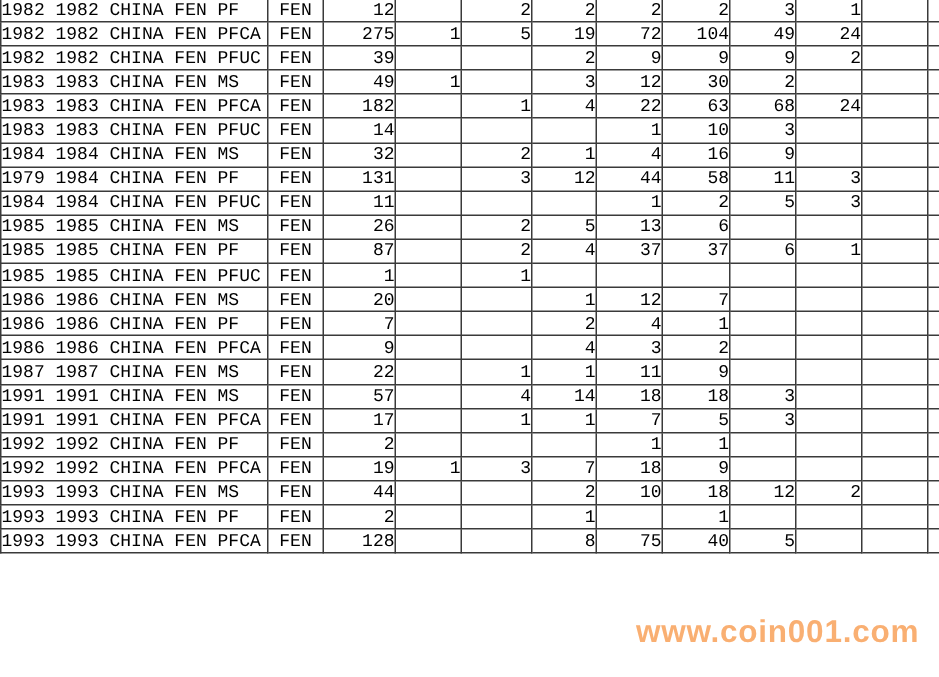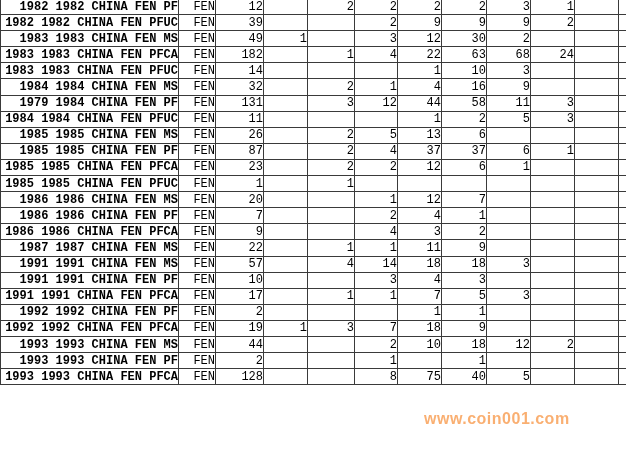--- a/index.html
+++ b/index.html
@@ -27,44 +27,43 @@
   table.census tr { height: 16.1px; }
   table.census td {
     border: 1px solid #3a3a3a;
     padding: 0;
     white-space: nowrap;
     overflow: hidden;
     vertical-align: middle;
     line-height: 14px;
   }
   td.c-label {
-    text-align: right;
+    text-align: left;
     padding-left: 3px;
     letter-spacing: 0px;
-    font-weight: bold;
   }
   td.c-unit {
-    text-align: right;
+    text-align: center;
     padding-left: 2px;
     border-right: 4px double #3a3a3a;
   }
   td.c-num {
     text-align: right;
     padding-right: 5px;
   }
   td.c-part {
     border-right: none;
   }
   #watermark {
     position: absolute;
     left: 424px;
     top: 410px;
     font-family: "Liberation Sans", sans-serif;
     font-weight: bold;
-    font-size: 16px;
+    font-size: 21px;
     letter-spacing: 0.5px;
     opacity: 0.85;
     pointer-events: none;
     z-index: 5;
   }
 </style>
 </head>
 <body>
 
 <div id="screen">
@@ -93,20 +92,34 @@
             <td class="c-num">2</td>
             <td class="c-num">2</td>
             <td class="c-num">2</td>
             <td class="c-num">2</td>
             <td class="c-num">3</td>
             <td class="c-num">1</td>
             <td class="c-num"></td>
             <td class="c-part"></td>
           </tr>
           <tr>
+            <td class="c-label">1982 1982 CHINA FEN PFCA</td>
+            <td class="c-unit">FEN</td>
+            <td class="c-num">275</td>
+            <td class="c-num">1</td>
+            <td class="c-num">5</td>
+            <td class="c-num">19</td>
+            <td class="c-num">72</td>
+            <td class="c-num">104</td>
+            <td class="c-num">49</td>
+            <td class="c-num">24</td>
+            <td class="c-num"></td>
+            <td class="c-part"></td>
+          </tr>
+          <tr>
             <td class="c-label">1982 1982 CHINA FEN PFUC</td>
             <td class="c-unit">FEN</td>
             <td class="c-num">39</td>
             <td class="c-num"></td>
             <td class="c-num"></td>
             <td class="c-num">2</td>
             <td class="c-num">9</td>
             <td class="c-num">9</td>
             <td class="c-num">9</td>
             <td class="c-num">2</td>
@@ -219,34 +232,20 @@
             <td class="c-num">2</td>
             <td class="c-num">4</td>
             <td class="c-num">37</td>
             <td class="c-num">37</td>
             <td class="c-num">6</td>
             <td class="c-num">1</td>
             <td class="c-num"></td>
             <td class="c-part"></td>
           </tr>
           <tr>
-            <td class="c-label">1985 1985 CHINA FEN PFCA</td>
-            <td class="c-unit">FEN</td>
-            <td class="c-num">23</td>
-            <td class="c-num"></td>
-            <td class="c-num">2</td>
-            <td class="c-num">2</td>
-            <td class="c-num">12</td>
-            <td class="c-num">6</td>
-            <td class="c-num">1</td>
-            <td class="c-num"></td>
-            <td class="c-num"></td>
-            <td class="c-part"></td>
-          </tr>
-          <tr>
             <td class="c-label">1985 1985 CHINA FEN PFUC</td>
             <td class="c-unit">FEN</td>
             <td class="c-num">1</td>
             <td class="c-num"></td>
             <td class="c-num">1</td>
             <td class="c-num"></td>
             <td class="c-num"></td>
             <td class="c-num"></td>
             <td class="c-num"></td>
             <td class="c-num"></td>
@@ -312,34 +311,20 @@
           <tr>
             <td class="c-label">1991 1991 CHINA FEN MS</td>
             <td class="c-unit">FEN</td>
             <td class="c-num">57</td>
             <td class="c-num"></td>
             <td class="c-num">4</td>
             <td class="c-num">14</td>
             <td class="c-num">18</td>
             <td class="c-num">18</td>
             <td class="c-num">3</td>
-            <td class="c-num"></td>
-            <td class="c-num"></td>
-            <td class="c-part"></td>
-          </tr>
-          <tr>
-            <td class="c-label">1991 1991 CHINA FEN PF</td>
-            <td class="c-unit">FEN</td>
-            <td class="c-num">10</td>
-            <td class="c-num"></td>
-            <td class="c-num"></td>
-            <td class="c-num">3</td>
-            <td class="c-num">4</td>
-            <td class="c-num">3</td>
-            <td class="c-num"></td>
             <td class="c-num"></td>
             <td class="c-num"></td>
             <td class="c-part"></td>
           </tr>
           <tr>
             <td class="c-label">1991 1991 CHINA FEN PFCA</td>
             <td class="c-unit">FEN</td>
             <td class="c-num">17</td>
             <td class="c-num"></td>
             <td class="c-num">1</td>

